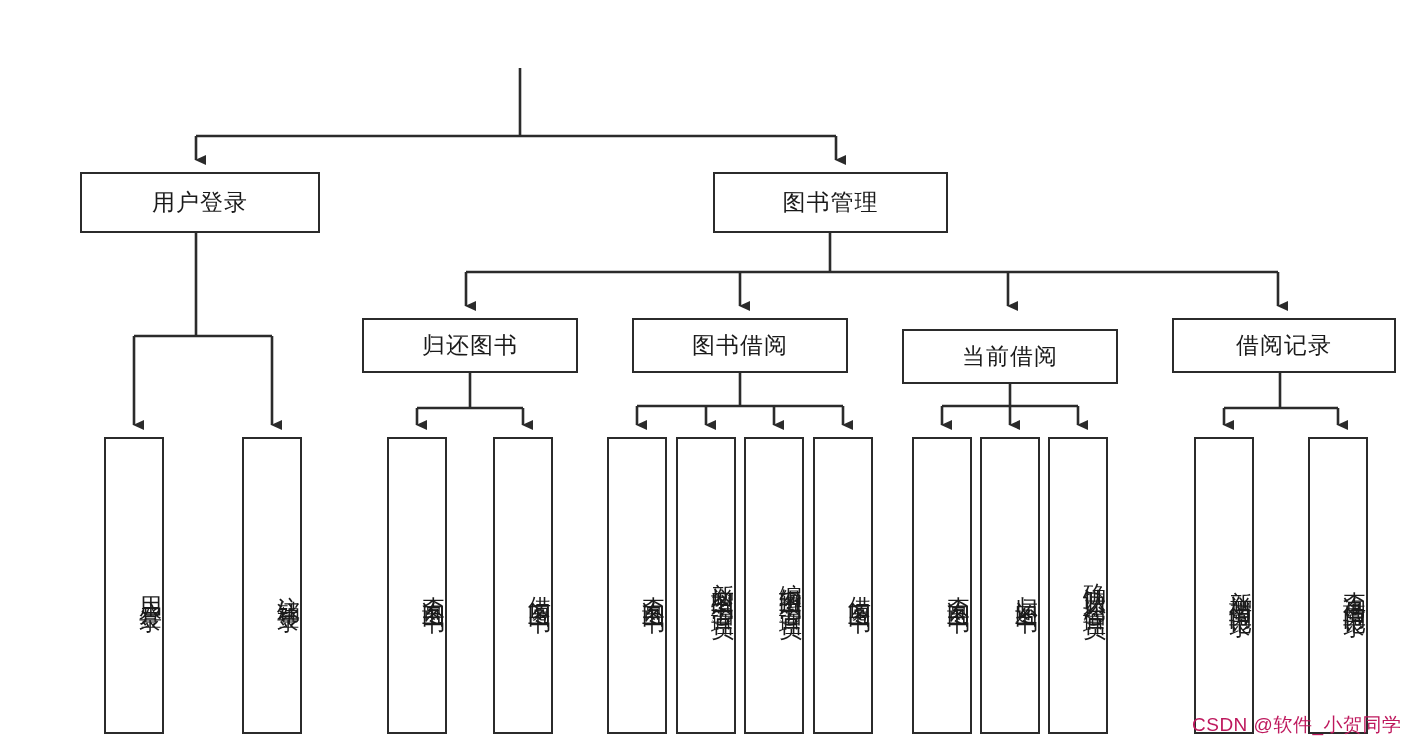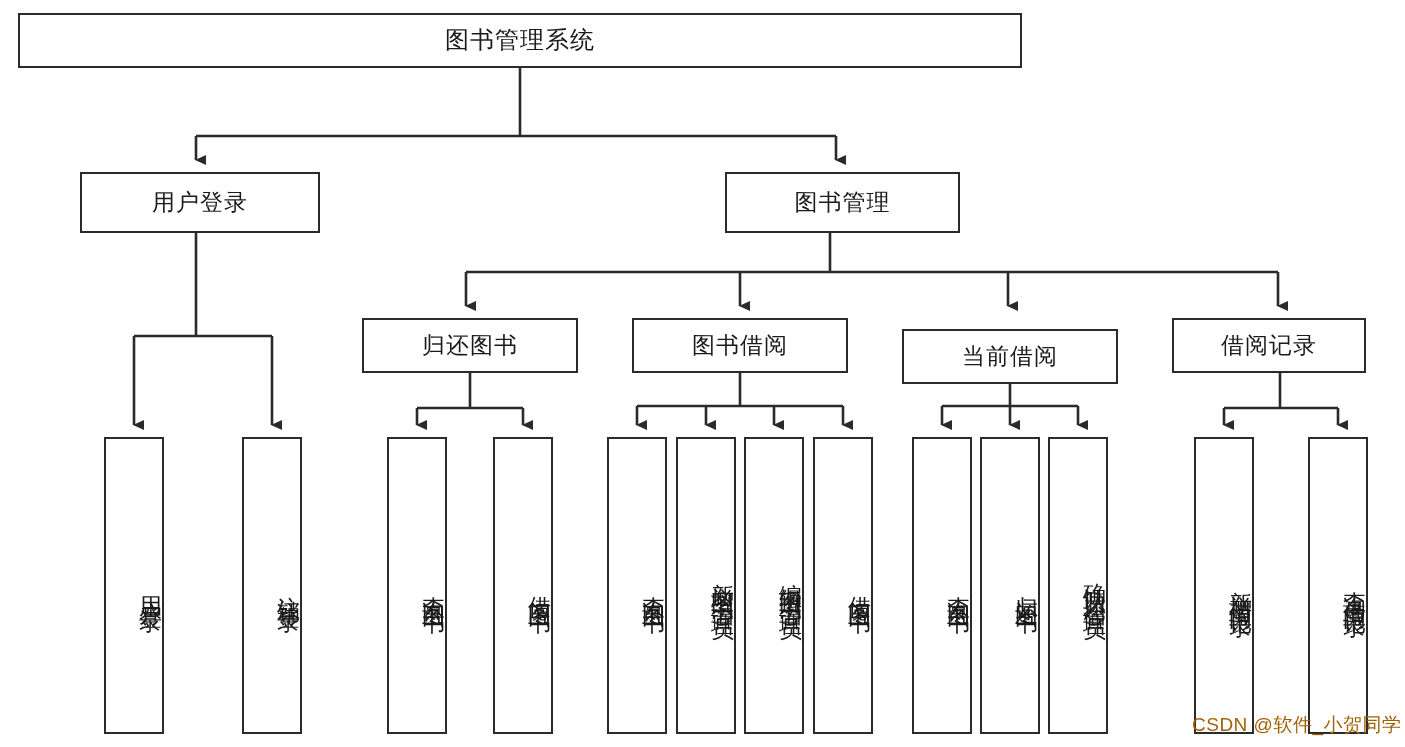--- a/index.html
+++ b/index.html
@@ -37,21 +37,21 @@
     letter-spacing:5px;
     font-size:23px;
     line-height:1;
     display:block;
   }
   .node.v{ padding:14px 0 10px 0; align-items:flex-start; }
   .watermark{
     position:absolute;
     left:1192px;top:712px;
     font-size:19px;
-    color:#a16207;
+    color:#be185d;
     white-space:nowrap;
     letter-spacing:0.5px;
     font-family:"Liberation Sans","DejaVu Sans",sans-serif;
   }
 </style>
 </head>
 <body>
 
 <div id="canvas">
 
@@ -98,29 +98,28 @@
       <path d="M1010,406 L1010,425" marker-end="url(#arw)"></path>
       <path d="M1078,406 L1078,425" marker-end="url(#arw)"></path>
 
       <path d="M1280,373 L1280,408"></path>
       <path d="M1224,408 L1338,408"></path>
       <path d="M1224,408 L1224,425" marker-end="url(#arw)"></path>
       <path d="M1338,408 L1338,425" marker-end="url(#arw)"></path>
     </g>
   </svg>
 
-  <div class="node h root" style="left:18px;top:13px;width:1004px;height:55px;">图书管理系统</div>
 
   <div class="node h" style="left:80px;top:172px;width:240px;height:61px;">用户登录</div>
-  <div class="node h" style="left:713px;top:172px;width:235px;height:61px;margin-left:12px;">图书管理</div>
+  <div class="node h" style="left:713px;top:172px;width:235px;height:61px;">图书管理</div>
 
   <div class="node h" style="left:362px;top:318px;width:216px;height:55px;">归还图书</div>
   <div class="node h" style="left:632px;top:318px;width:216px;height:55px;">图书借阅</div>
   <div class="node h" style="left:902px;top:318px;width:216px;height:55px;margin-top:11px;">当前借阅</div>
-  <div class="node h" style="left:1172px;top:318px;width:194px;height:55px;">借阅记录</div>
+  <div class="node h" style="left:1172px;top:318px;width:224px;height:55px;">借阅记录</div>
 
   <div class="node v" style="left:104px;top:437px;width:60px;height:297px;">
     <span class="vlabel">用户登录</span>
   </div>
   <div class="node v" style="left:242px;top:437px;width:60px;height:297px;">
     <span class="vlabel">注销登录</span>
   </div>
 
   <div class="node v" style="left:387px;top:437px;width:60px;height:297px;">
     <span class="vlabel">查询图书</span>

